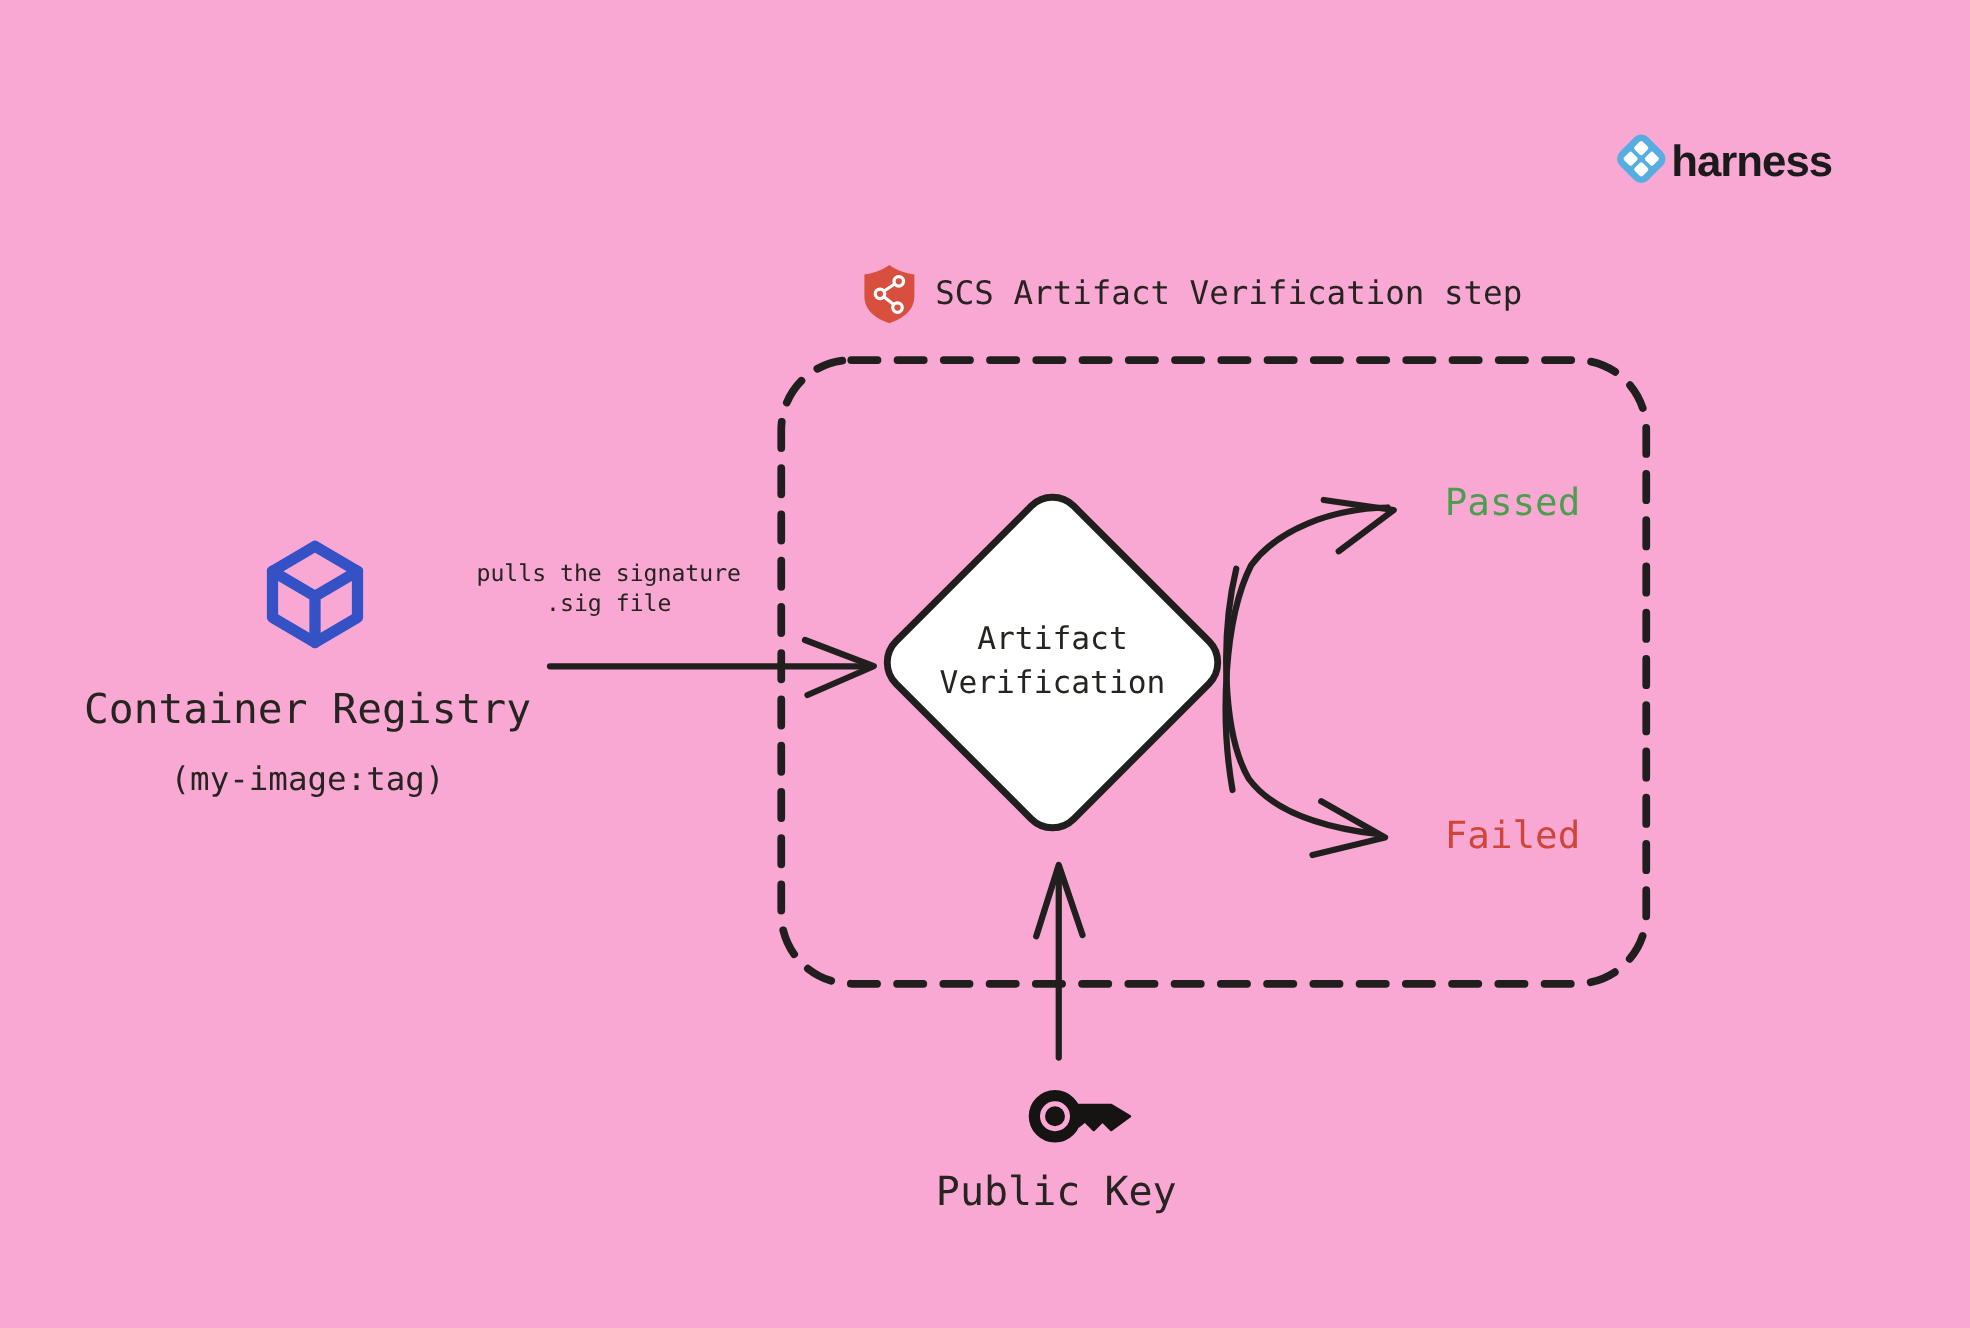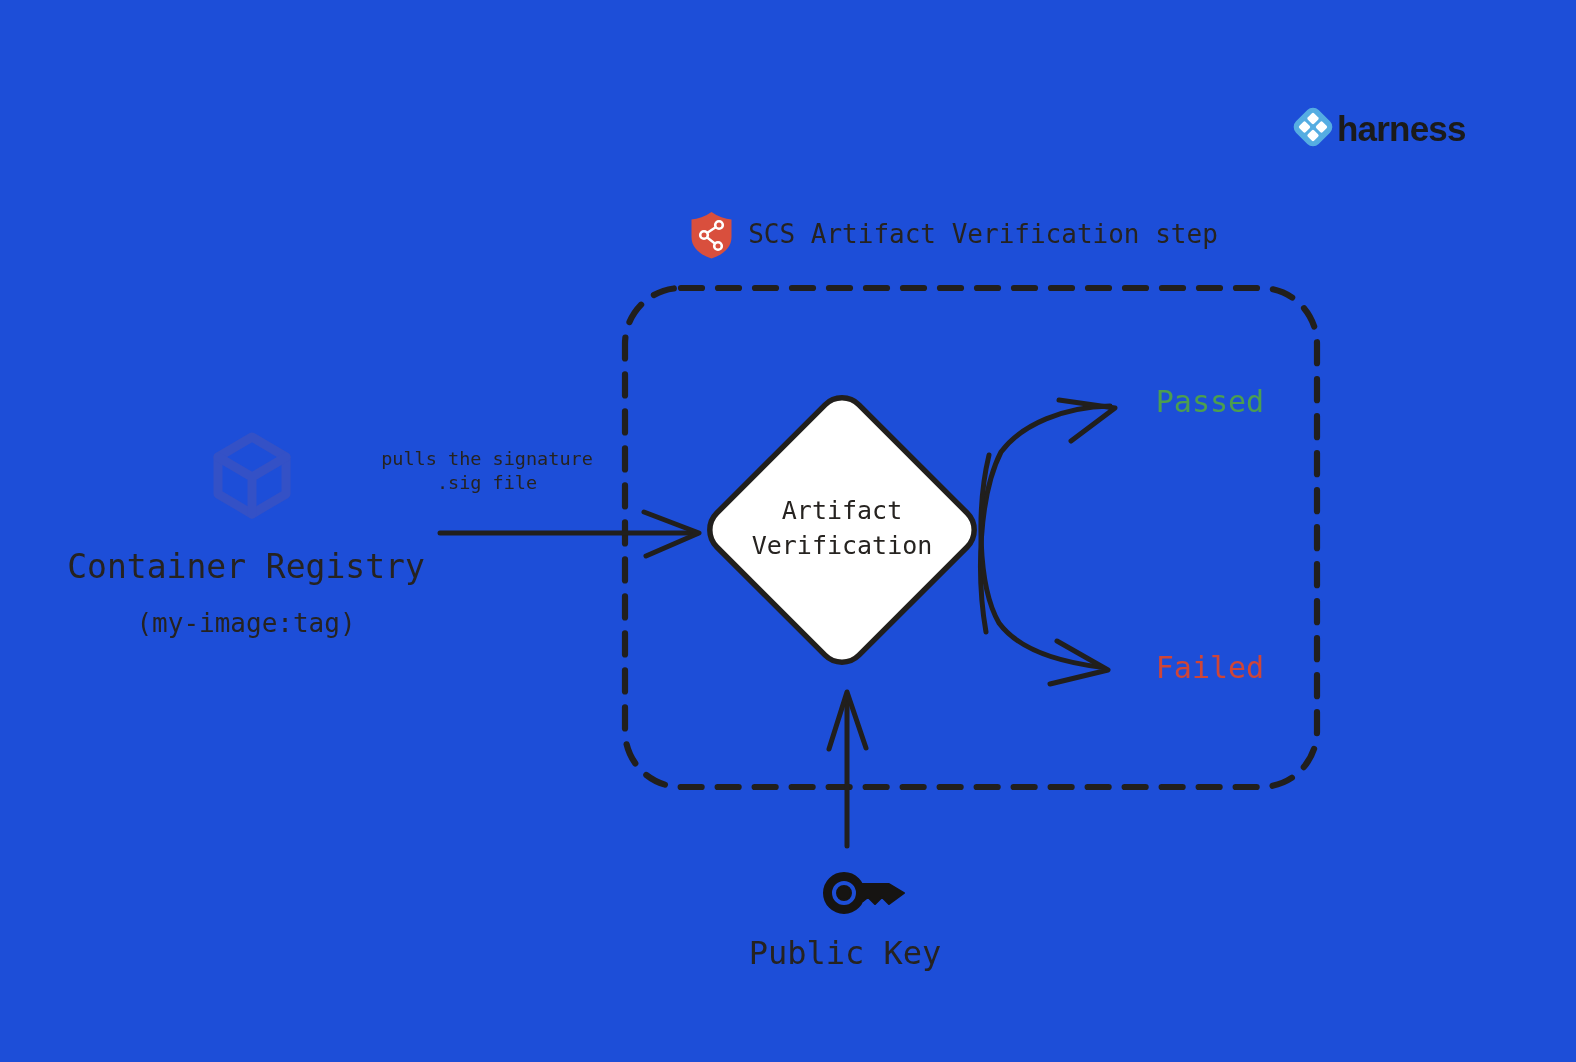--- a/index.html
+++ b/index.html
@@ -4,21 +4,21 @@
 <style>
   html, body {
     margin: 0;
     padding: 0;
     background: #ffffff;
   }
   .stage {
     position: relative;
     width: 1576px;
     height: 1062px;
-    background: #1d4ed8;
+    background: #f9a8d4;
     overflow: hidden;
   }
   .stage svg {
     display: block;
     width: 100%;
     height: 100%;
   }
   
   .ink {
     stroke: #211f1d;

